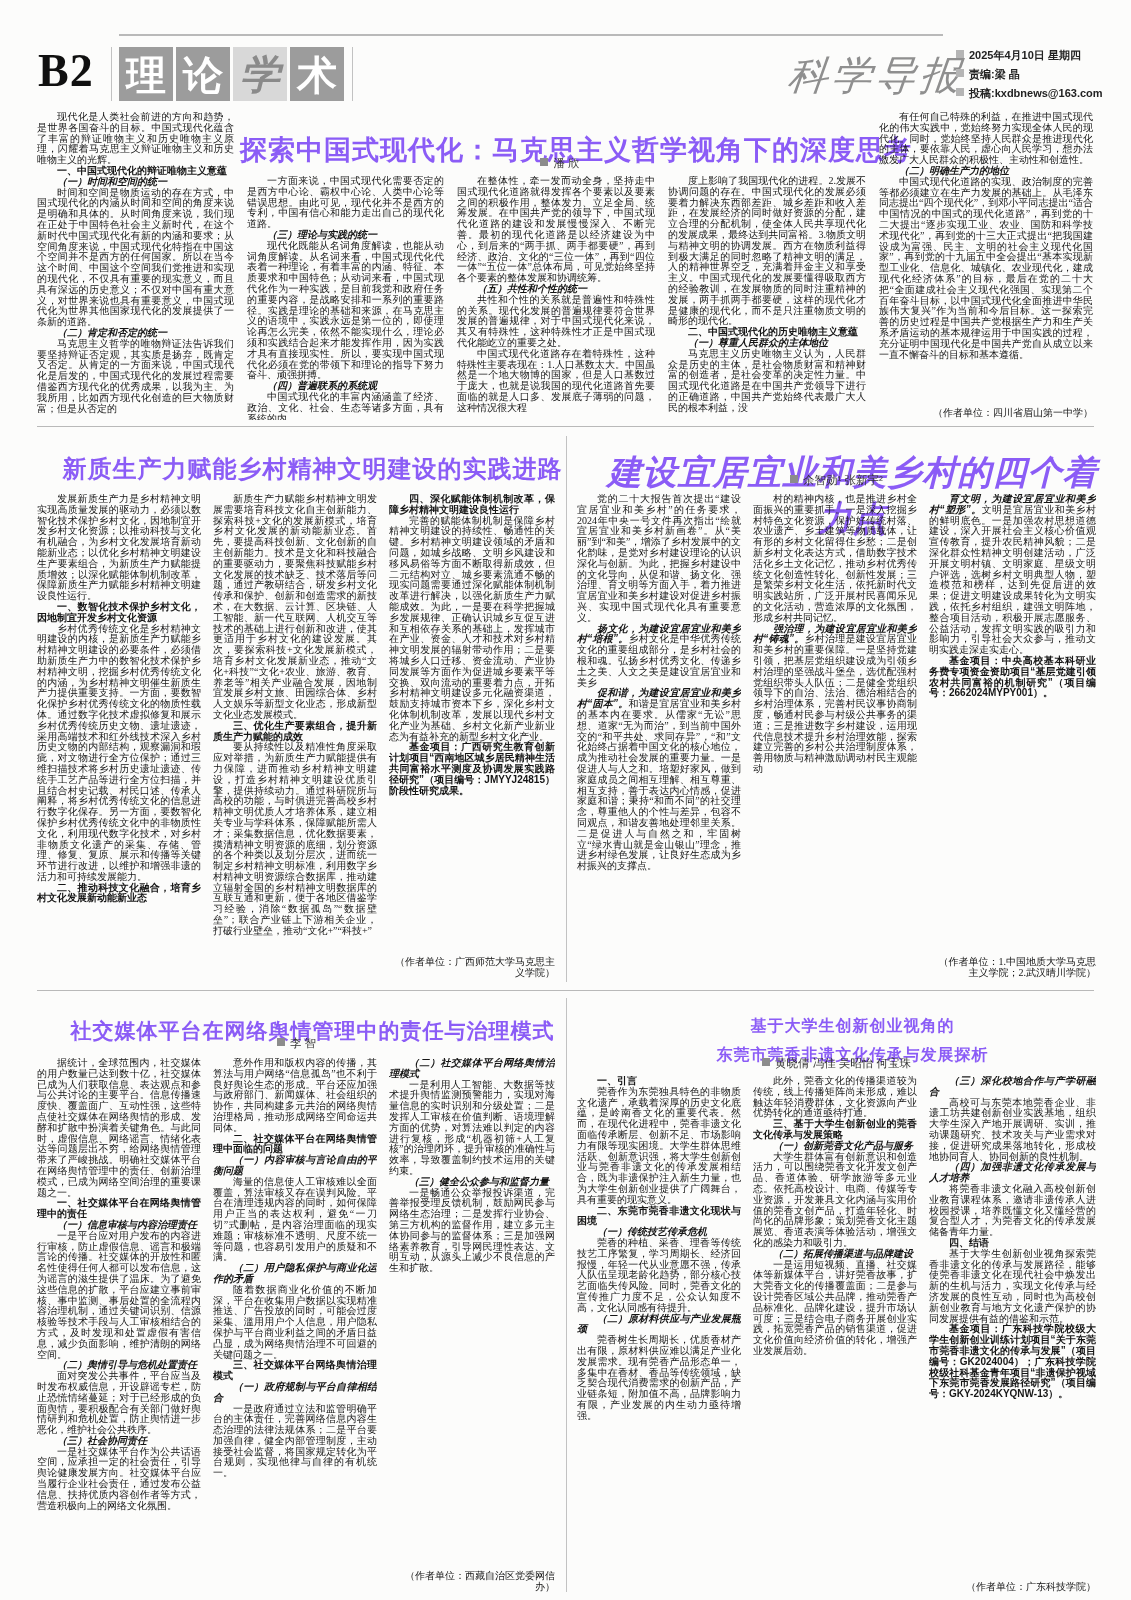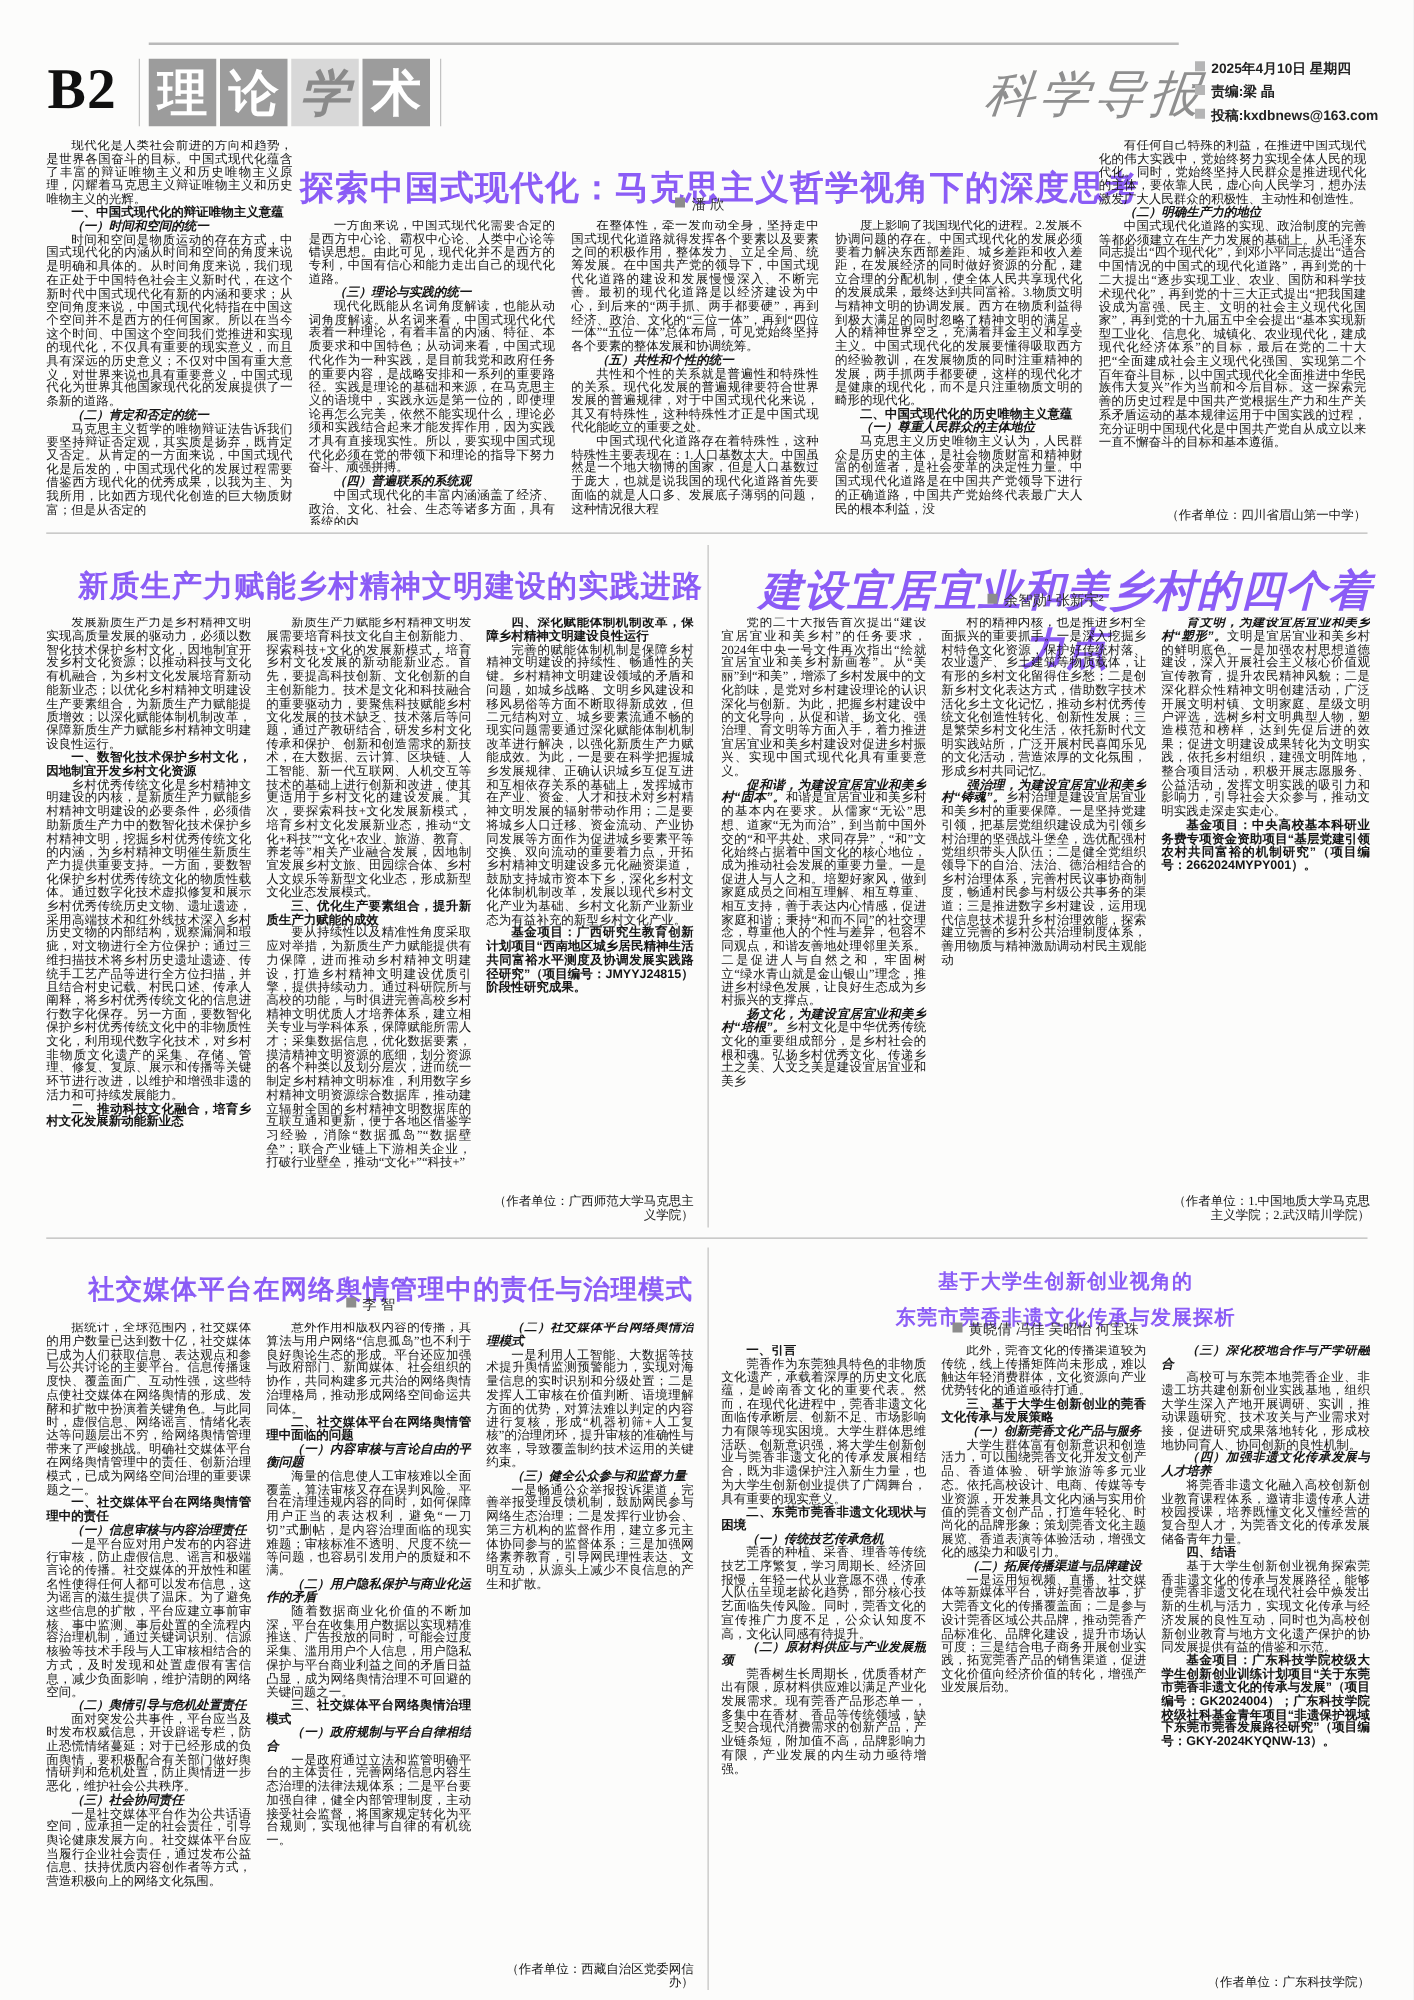--- a/index.html
+++ b/index.html
@@ -148,22 +148,22 @@
       <p class="b-h">四、深化赋能体制机制改革，保障乡村精神文明建设良性运行</p>
       <p class="b-p">完善的赋能体制机制是保障乡村精神文明建设的持续性、畅通性的关键。乡村精神文明建设领域的矛盾和问题，如城乡战略、文明乡风建设和移风易俗等方面不断取得新成效，但二元结构对立、城乡要素流通不畅的现实问题需要通过深化赋能体制机制改革进行解决，以强化新质生产力赋能成效。为此，一是要在科学把握城乡发展规律、正确认识城乡互促互进和互相依存关系的基础上，发挥城市在产业、资金、人才和技术对乡村精神文明发展的辐射带动作用；二是要将城乡人口迁移、资金流动、产业协同发展等方面作为促进城乡要素平等交换、双向流动的重要着力点，开拓乡村精神文明建设多元化融资渠道，鼓励支持城市资本下乡，深化乡村文化体制机制改革，发展以现代乡村文化产业为基础、乡村文化新产业新业态为有益补充的新型乡村文化产业。</p>
       <p class="b-fund">基金项目：广西研究生教育创新计划项目“西南地区城乡居民精神生活共同富裕水平测度及协调发展实践路径研究”（项目编号：JMYYJ24815）阶段性研究成果。</p>
       <p class="b-au">（作者单位：广西师范大学马克思主义学院）</p>
     </div>
 
   <h1 class="headline" id="t3">建设宜居宜业和美乡村的四个着力点</h1>
   <div class="byline" id="b3"><span class="sq dark"></span><span>余智勋¹ 张新宇²</span></div>
   <div class="col" id="a3c0">
       <p class="b-p">党的二十大报告首次提出“建设宜居宜业和美乡村”的任务要求，2024年中央一号文件再次指出“绘就宜居宜业和美乡村新画卷”。从“美丽”到“和美”，增添了乡村发展中的文化韵味，是党对乡村建设理论的认识深化与创新。为此，把握乡村建设中的文化导向，从促和谐、扬文化、强治理、育文明等方面入手，着力推进宜居宜业和美乡村建设对促进乡村振兴、实现中国式现代化具有重要意义。</p>
+      <p class="b-pb"><b>扬文化，为建设宜居宜业和美乡村“培根”。</b>乡村文化是中华优秀传统文化的重要组成部分，是乡村社会的根和魂。弘扬乡村优秀文化、传递乡土之美、人文之美是建设宜居宜业和美乡</p>
       <p class="b-pb"><b>促和谐，为建设宜居宜业和美乡村“固本”。</b>和谐是宜居宜业和美乡村的基本内在要求。从儒家“无讼”思想、道家“无为而治”，到当前中国外交的“和平共处、求同存异”，“和”文化始终占据着中国文化的核心地位，成为推动社会发展的重要力量。一是促进人与人之和。培塑好家风，做到家庭成员之间相互理解、相互尊重、相互支持，善于表达内心情感，促进家庭和谐；秉持“和而不同”的社交理念，尊重他人的个性与差异，包容不同观点，和谐友善地处理邻里关系。二是促进人与自然之和，牢固树立“绿水青山就是金山银山”理念，推进乡村绿色发展，让良好生态成为乡村振兴的支撑点。</p>
-      <p class="b-pb"><b>扬文化，为建设宜居宜业和美乡村“培根”。</b>乡村文化是中华优秀传统文化的重要组成部分，是乡村社会的根和魂。弘扬乡村优秀文化、传递乡土之美、人文之美是建设宜居宜业和美乡</p>
     </div>
   <div class="col" id="a3c1">
       <p class="b-p">村的精神内核，也是推进乡村全面振兴的重要抓手。一是深入挖掘乡村特色文化资源，保护好传统村落、农业遗产、乡土建筑等物质载体，让有形的乡村文化留得住乡愁；二是创新乡村文化表达方式，借助数字技术活化乡土文化记忆，推动乡村优秀传统文化创造性转化、创新性发展；三是繁荣乡村文化生活，依托新时代文明实践站所，广泛开展村民喜闻乐见的文化活动，营造浓厚的文化氛围，形成乡村共同记忆。</p>
       <p class="b-pb"><b>强治理，为建设宜居宜业和美乡村“铸魂”。</b>乡村治理是建设宜居宜业和美乡村的重要保障。一是坚持党建引领，把基层党组织建设成为引领乡村治理的坚强战斗堡垒，选优配强村党组织带头人队伍；二是健全党组织领导下的自治、法治、德治相结合的乡村治理体系，完善村民议事协商制度，畅通村民参与村级公共事务的渠道；三是推进数字乡村建设，运用现代信息技术提升乡村治理效能，探索建立完善的乡村公共治理制度体系，善用物质与精神激励调动村民主观能动</p>
     </div>
   <div class="col" id="a3c2">
       <p class="b-pb"><b>育文明，为建设宜居宜业和美乡村“塑形”。</b>文明是宜居宜业和美乡村的鲜明底色。一是加强农村思想道德建设，深入开展社会主义核心价值观宣传教育，提升农民精神风貌；二是深化群众性精神文明创建活动，广泛开展文明村镇、文明家庭、星级文明户评选，选树乡村文明典型人物，塑造模范和榜样，达到先促后进的效果；促进文明建设成果转化为文明实践，依托乡村组织，建强文明阵地，整合项目活动，积极开展志愿服务、公益活动，发挥文明实践的吸引力和影响力，引导社会大众参与，推动文明实践走深走实走心。</p>
       <p class="b-fund">基金项目：中央高校基本科研业务费专项资金资助项目“基层党建引领农村共同富裕的机制研究”（项目编号：2662024MYPY001）。</p>
       <p class="b-au">（作者单位：1.中国地质大学马克思主义学院；2.武汉晴川学院）</p>
     </div>

